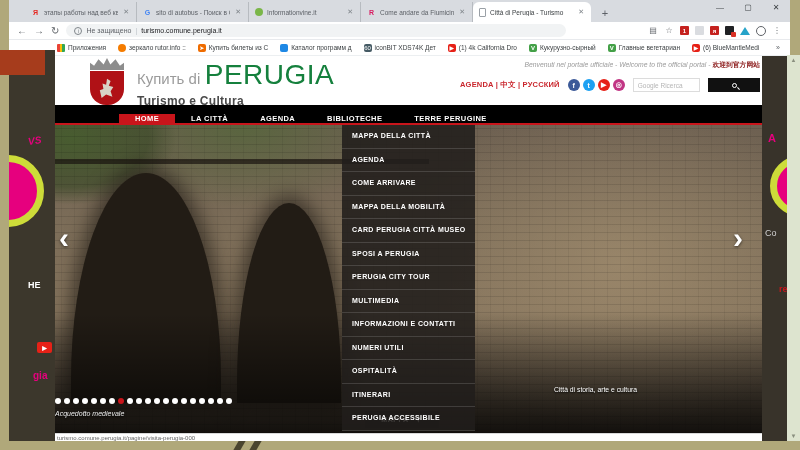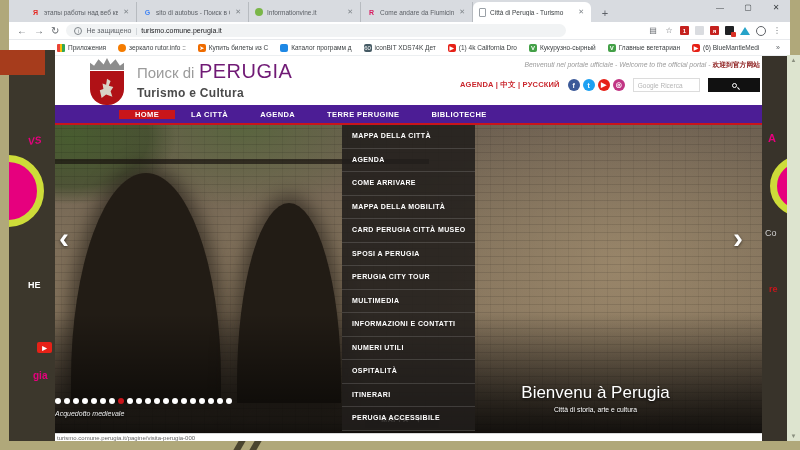--- a/index.html
+++ b/index.html
@@ -57,36 +57,36 @@
 
   
   .page { position:relative; width:781px; height:385px; }
   .siteheader { position:relative; height:49px; background:#fff; }
   .logo { position:absolute; left:74px; top:2px; width:48px; height:50px; z-index:5; }
   .crown { width:34px; height:12px; margin:0 auto; background:#8d8d8d; clip-path:polygon(0 100%,0 40%,12% 65%,25% 10%,40% 55%,50% 0,60% 55%,75% 10%,88% 65%,100% 40%,100% 100%); }
   .shield { width:34px; height:34px; margin:1px auto 0; background:#b01116; border-radius:0 0 16px 16px; display:flex; align-items:center; justify-content:center; }
   .griffin { width:18px; height:22px; background:#d8d3c6; clip-path:polygon(20% 95%,10% 60%,30% 55%,25% 30%,45% 35%,50% 8%,70% 18%,60% 40%,85% 45%,70% 65%,80% 90%,45% 80%); }
   .brandtext { position:absolute; left:128px; top:5px; line-height:1; }
   .brand-pre { font-size:15px; color:#9b9b9b; }
-  .brand-name { font-size:20px; color:#701a75; letter-spacing:0.5px; }
+  .brand-name { font-size:28px; color:#15803d; letter-spacing:0.5px; }
   .brand-sub { font-size:12px; font-weight:bold; color:#4a4a4a; margin-top:6px; letter-spacing:0.3px; }
   .header-right { position:absolute; right:30px; top:4px; width:300px; text-align:right; }
   .welcomeline { font-size:6.8px; font-style:italic; color:#9a9a9a; white-space:nowrap; }
   .welcomeline .cn { color:#8b1a1a; font-weight:bold; font-style:normal; }
   .header-row2 { display:flex; align-items:center; justify-content:flex-end; gap:8px; margin-top:8px; }
   .langs { font-size:7.5px; font-weight:bold; color:#c9252c; letter-spacing:0.2px; white-space:nowrap; }
   .socials { display:flex; gap:3px; }
   .soc { width:12px; height:12px; border-radius:50%; color:#fff; font-size:7px; font-weight:bold; display:flex; align-items:center; justify-content:center; }
   .searchbox { width:68px; height:14px; border:1px solid #dcdcdc; font-size:6.5px; color:#b5b5b5; display:flex; align-items:center; padding:0 4px; }
   .searchbtn { width:52px; height:14px; background:#111; display:flex; align-items:center; justify-content:center; }
   .mag { width:5px; height:5px; border:1px solid #fff; border-radius:50%; position:relative; }
   .mag::after { content:""; position:absolute; left:4px; top:4px; width:3px; height:1px; background:#fff; transform:rotate(45deg); }
 
   
-  .mainnav { height:20px; background:#4c1d95; border-bottom:2px solid #c9151b; display:flex; align-items:center; padding-left:110px; }
+  .mainnav { height:20px; background:#000000; border-bottom:2px solid #c9151b; display:flex; align-items:flex-end; padding-left:110px; }
   .navitem { display:flex; align-items:center; padding:0 16px; color:#fff; font-size:7.5px; font-weight:bold; letter-spacing:0.4px; white-space:nowrap; }
   .navitem.active { background:#c9151b; }
 
   
   .hero { position:relative; height:308px; overflow:hidden;
     background:
       radial-gradient(140px 90px at 8% 4%, rgba(70,92,46,0.95), rgba(52,70,34,0.6) 55%, transparent 75%),
       radial-gradient(220px 120px at 30% 0%, rgba(84,102,58,0.8), transparent 70%),
       radial-gradient(300px 220px at 78% 45%, rgba(173,151,118,0.55), transparent 75%),
       linear-gradient(180deg, #6d6051 0%, #7d6e59 35%, #84735c 60%, #5e5243 85%, #453b30 100%);
@@ -133,21 +133,21 @@
   .lf-vs { left:19px; top:85px; color:#e6007e; font-style:italic; font-size:10px; transform:rotate(-8deg); }
   .lf-circle { left:-37px; top:105px; width:72px; height:72px; border-radius:50%; background:#e6007e; border:7px solid #cddc39; }
   .lf-he { left:19px; top:230px; color:#fff; font-size:9px; }
   .lf-te { left:24px; top:258px; color:#cddc39; font-size:10px;margin-left:25px; }
   .lf-yt { left:28px; top:292px; width:15px; height:11px; background:#e62117; border-radius:2px; color:#fff; font-size:6px; display:flex; align-items:center; justify-content:center; }
   .lf-gia { left:24px; top:320px; color:#e6007e; font-size:10px; }
   .right-dark { position:absolute; left:762px; top:56px; width:25px; height:385px; background:#38332a; overflow:hidden; z-index:10; }
   .rf-a { left:6px; top:76px; color:#e6007e; font-size:11px; }
   .rf-circle { left:8px; top:100px; width:60px; height:60px; border-radius:50%; background:#e6007e; border:7px solid #cddc39; }
   .rf-co { left:3px; top:172px; color:#cfcfcf; font-size:9px; font-weight:normal; }
-  .rf-re { left:7px; top:228px; color:#c9151b; font-size:9px; }
+  .rf-re { left:17px; top:228px; color:#c9151b; font-size:9px; }
   .right-scroll { position:absolute; left:787px; top:55px; width:13px; height:386px; background:#dde4cf; z-index:11; display:flex; flex-direction:column; justify-content:space-between; align-items:center; padding:2px 0; }
   .scr-arrow { font-size:6px; color:#8a8f7f; }
   .stripe { position:absolute; width:7px; height:9px; background:#4a452f; transform:skewX(-30deg); z-index:3; }
   .stripe1 { left:236px; top:441px; }
   .stripe2 { left:252px; top:441px; }
 </style>
 </head>
 <body>
 
 <div class="stage">
@@ -260,21 +260,21 @@
     <div class="page">
 
       <div class="siteheader">
         <div class="logo">
           <div class="crown"></div>
           <div class="shield">
               <div class="griffin"></div>
             </div>
         </div>
         <div class="brandtext">
-          <span class="brand-pre">Поиск di</span>
+          <span class="brand-pre">Купить di</span>
           <span class="brand-name">PERUGIA</span>
           <div class="brand-sub">Turismo e Cultura</div>
         </div>
         <div class="header-right">
           <div class="welcomeline">
             <span>Benvenuti nel portale ufficiale - Welcome to the official portal - </span><span class="cn">欢迎到官方网站</span>
           </div>
           <div class="header-row2">
             <span class="langs">AGENDA | 中文 | РУССКИЙ</span>
             <span id="socials" class="socials">
@@ -288,22 +288,22 @@
                 <span class="mag"></span>
               </span>
           </div>
         </div>
       </div>
 
       <div id="mainnav" class="mainnav">
           <div class="navitem active">HOME</div>
           <div class="navitem">LA CITTÀ</div>
           <div class="navitem">AGENDA</div>
+          <div class="navitem">BIBLIOTECHE</div>
           <div class="navitem">TERRE PERUGINE</div>
-          <div class="navitem">BIBLIOTECHE</div>
         </div>
 
       <div class="hero">
         <div class="deckline"></div>
         <div class="arch arch1"></div>
         <div class="arch arch2"></div>
         <div class="hero-shade"></div>
 
         <div class="dropdown" id="dropdown">
             <div class="ddItem">MAPPA DELLA CITTÀ</div>
@@ -347,21 +347,20 @@
             <span class="dot"></span>
           </div>
         <div class="hero-caption">Acquedotto medievale</div>
 
         <div class="mappa-tab">
           <span>MAPPA</span>
           <span class="compass">✦</span>
         </div>
 
         <div class="welcome-block">
-          <div class="welcome-title">Bienvenu à Perugia</div>
           <div class="welcome-sub">Città di storia, arte e cultura</div>
         </div>
       </div>
 
       <div class="statusband">
         <span class="statusurl">turismo.comune.perugia.it/pagine/visita-perugia-000</span>
       </div>
 
     </div>
   </div>

